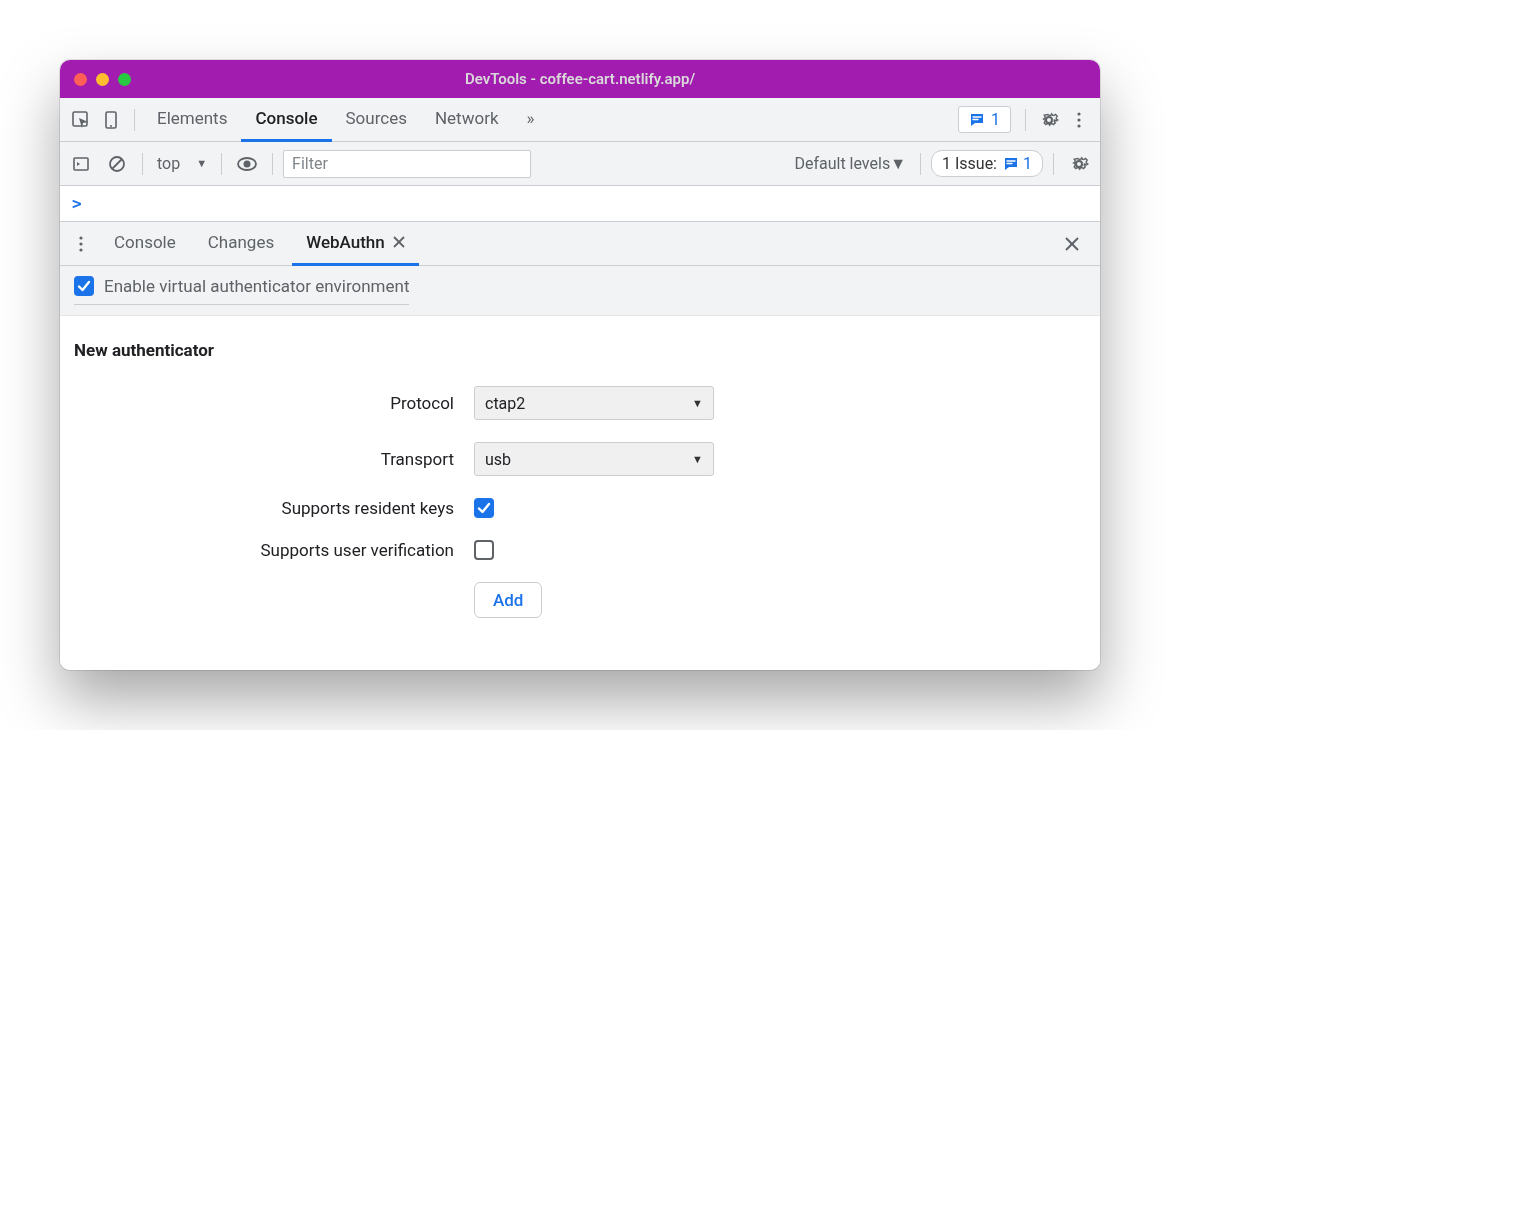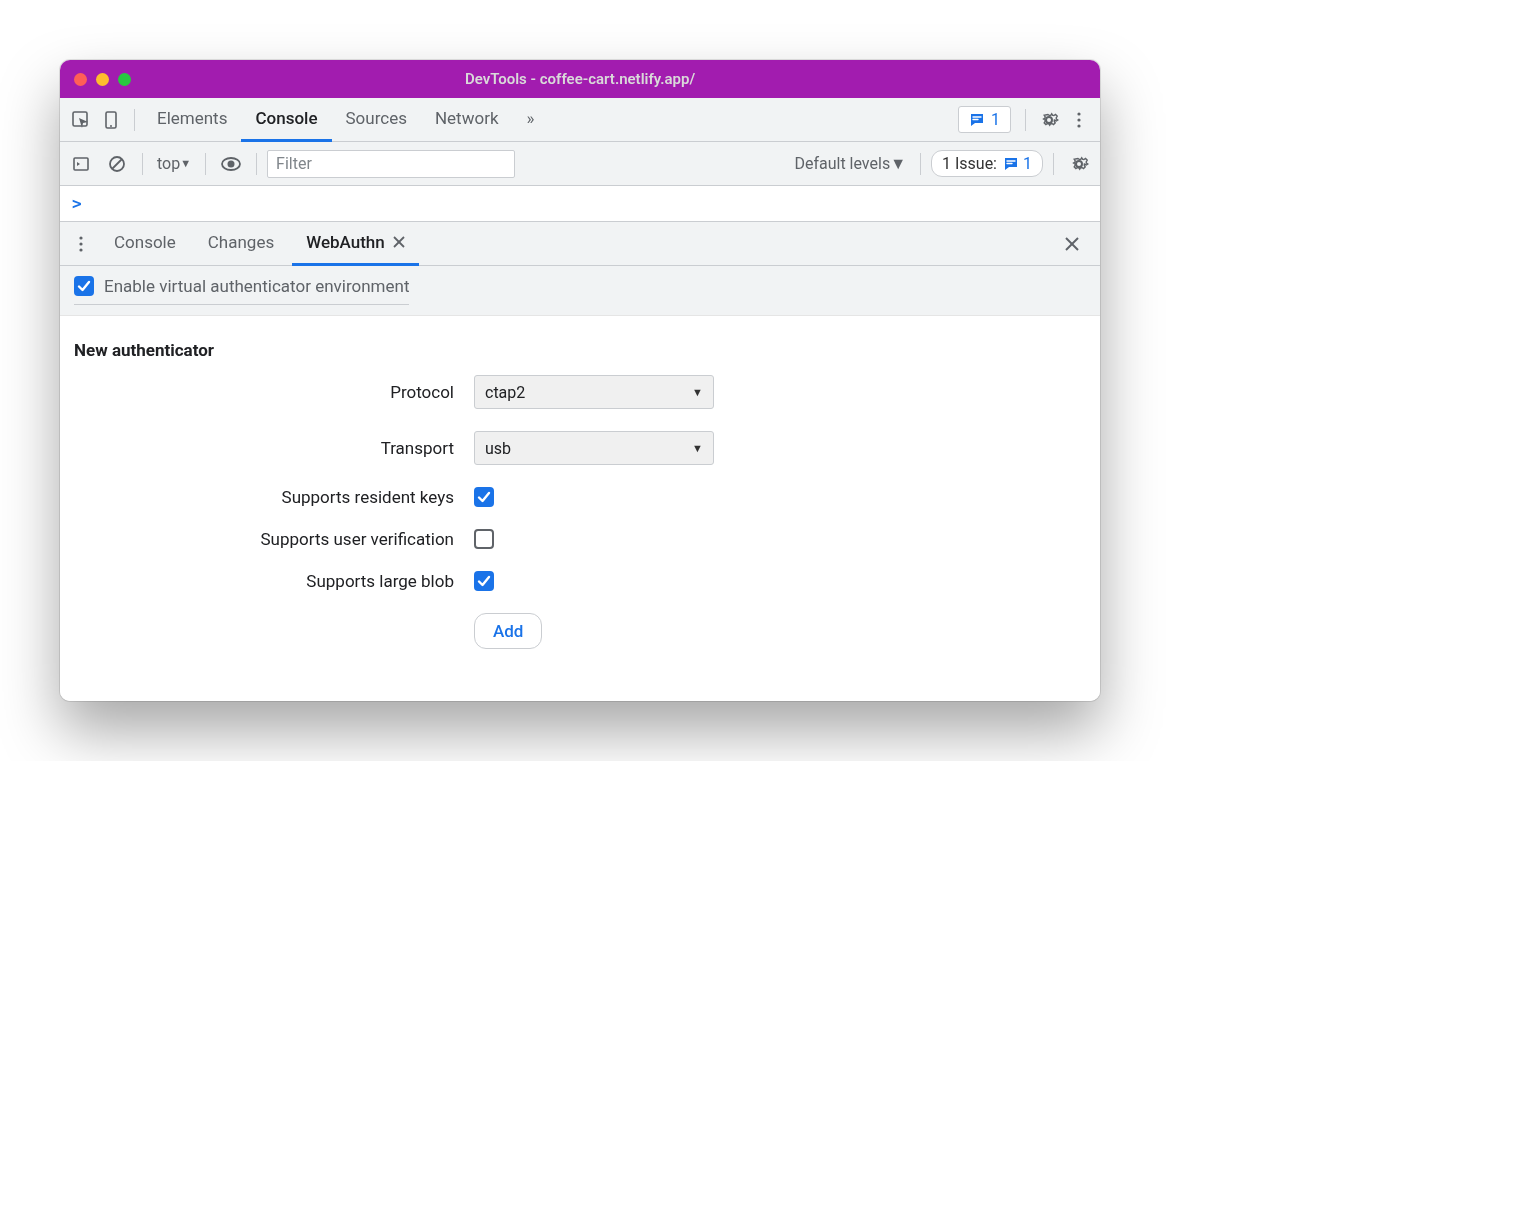--- a/index.html
+++ b/index.html
@@ -81,21 +81,21 @@
     align-items: center;
     height: 44px;
     background: #f1f3f4;
     border-bottom: 1px solid #cacdd1;
     padding: 0 6px;
     gap: 6px;
   }
   .context-select {
     display: flex;
     align-items: center;
-    gap: 0;
+    gap: 16px;
     font-size: 16px;
     color: #5f6368;
     padding: 0 4px;
   }
   .context-select .caret { font-size: 11px; }
   .toolbar-divider { width: 1px; height: 22px; background: #cacdd1; margin: 0 4px; }
   .filter-input {
     border: 1px solid #cacdd1;
     background: #fff;
     height: 28px;
@@ -190,21 +190,21 @@
   .checkbox.unchecked { background: #fff; border: 2px solid #5f6368; }
   .checkbox.checked svg { color: #fff; }
   .panel-body {
     padding: 24px 14px 30px 14px;
     background: #fff;
   }
   .section-title {
     font-size: 17px;
     font-weight: 700;
     color: #202124;
-    margin-bottom: 15px;
+    margin-bottom: 26px;
   }
   .form-row {
     display: flex;
     align-items: center;
     margin-bottom: 22px;
   }
   .form-label {
     width: 400px;
     text-align: right;
     font-size: 17px;
@@ -220,21 +220,21 @@
     display: flex;
     align-items: center;
     justify-content: space-between;
     padding: 0 10px;
     font-size: 16px;
     color: #202124;
   }
   .form-select .caret { font-size: 11px; color: #333; }
   .add-btn {
     border: 1px solid #cacdd1;
-    border-radius: 12px;
+    border-radius: 6px;
     padding: 7px 18px;
     font-size: 17px;
     font-weight: 500;
     color: #1a73e8;
     background: #fff;
     cursor: pointer;
   }
   svg { display: block; }
 </style>
 </head>
@@ -433,28 +433,20 @@
             <polyline points="2,7.5 5.5,11 12,3"></polyline>
           </svg>
       </div>
     </div>
 
     <div class="form-row">
       <div class="form-label">Supports user verification</div>
       <div class="checkbox unchecked"></div>
     </div>
 
-    <div class="form-row">
-      <div class="form-label">Supports large blob</div>
-      <div class="checkbox checked">
-        <svg width="14" height="14" viewBox="0 0 14 14" fill="none" stroke="currentColor" stroke-width="2.4" stroke-linecap="round" stroke-linejoin="round">
-            <polyline points="2,7.5 5.5,11 12,3"></polyline>
-          </svg>
-      </div>
-    </div>
 
     <div class="form-row">
       <div class="form-label"></div>
       <button class="add-btn">Add</button>
     </div>
   </div>
 
 </div>
 
 </body></html>

